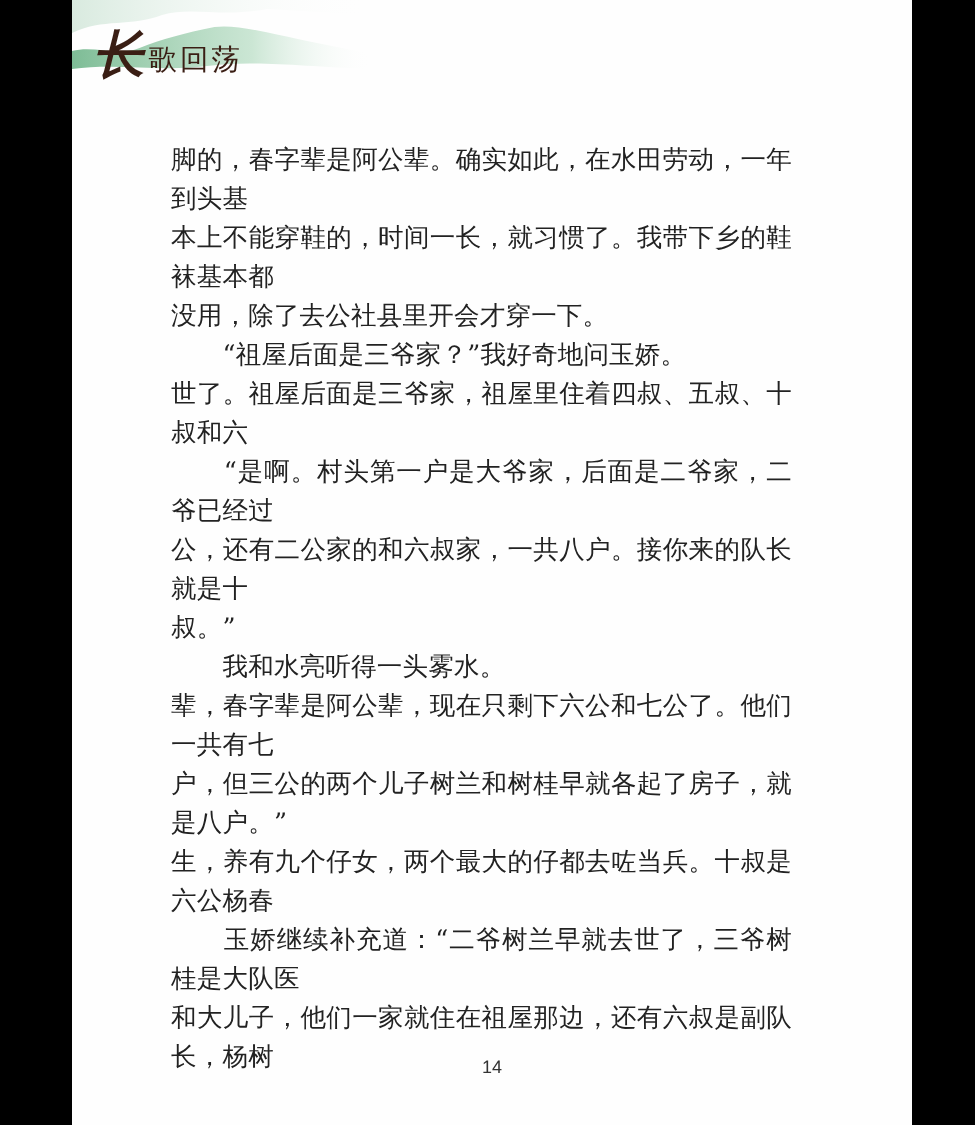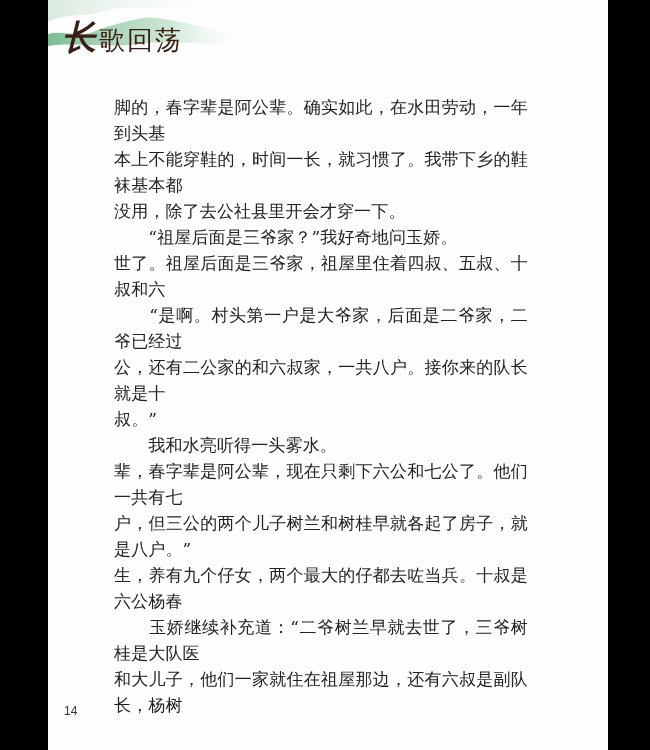--- a/index.html
+++ b/index.html
@@ -12,29 +12,29 @@
   }
   .header-art {
     position: absolute; left: 0; top: 0; width: 200px; height: 60px;
   }
   .header-title {
     position: absolute; left: 14px; top: 14px; height: 40px;
     font-family: "DejaVu Serif", serif; color: #3a1e14;
     display: flex; align-items: flex-end;
   }
   .header-title .big { font-size: 34px; font-weight: bold; line-height: 34px; margin-right: 3px; font-style: italic; }
-  .header-title .small { font-size: 26px; line-height: 22px; letter-spacing: 2px; margin-bottom: 3px; }
+  .header-title .small { font-size: 19px; line-height: 22px; letter-spacing: 2px; margin-bottom: 3px; }
   .body-text {
     position: absolute; left: 66px; top: 94px; width: 414px;
     font-family: "DejaVu Serif", serif; font-size: 17px; line-height: 26px;
     color: #222; text-align: justify;
   }
   .body-text p { margin: 0; white-space: pre-wrap; letter-spacing: 0.15px; }
   .page-number {
-    position: absolute; left: 16px; width: 560px; top: 704px; 
+    position: absolute; left: 0; width: 560px; top: 704px; text-align: center;
     font-family: "Liberation Sans", sans-serif; font-size: 12px; color: #333;
   }
 </style>
 </head>
 <body>
 
 <div class="page">
   <svg class="header-art" viewBox="0 0 200 60" width="200" height="60">
     <defs>
       <linearGradient id="g1" x1="0" y1="0" x2="1" y2="0">

